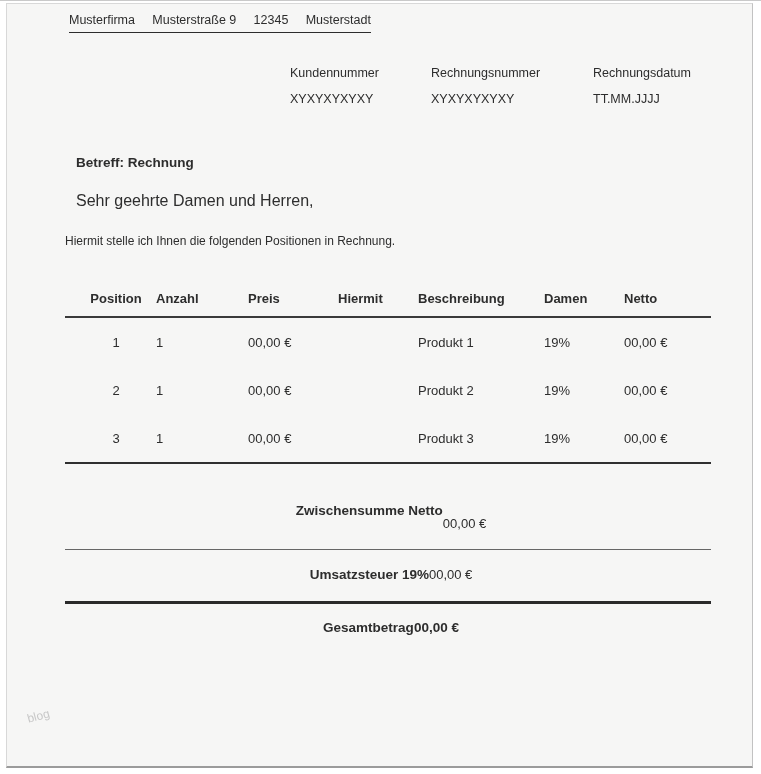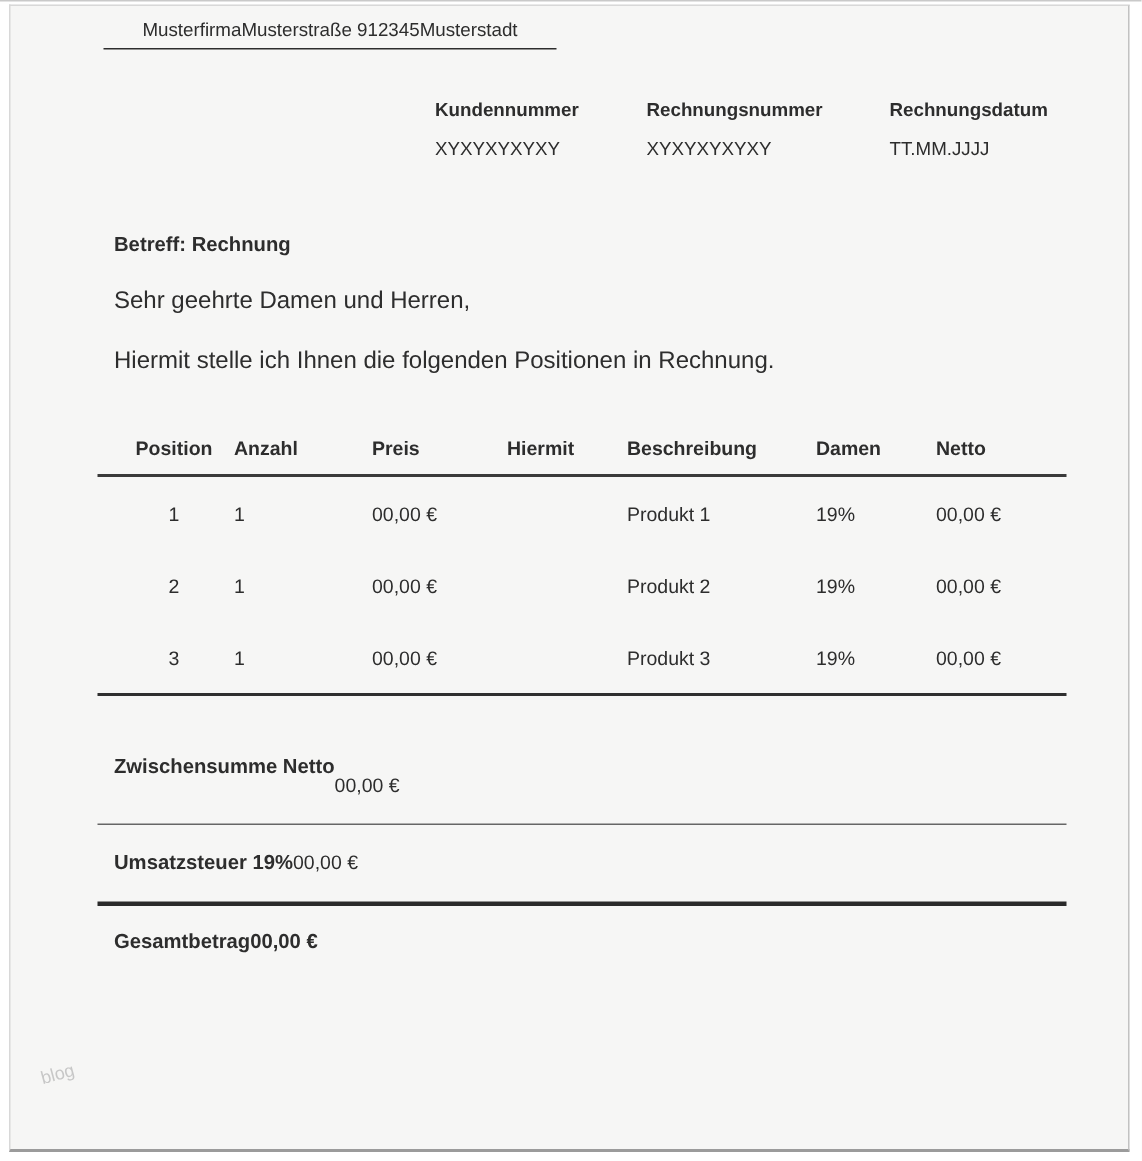--- a/index.html
+++ b/index.html
@@ -37,21 +37,21 @@
     box-sizing: border-box;
     height: 100%;
     padding: 0 41px 0 58px;
   }
   
   .sender {
     margin-left: 4px;
     margin-top: 9px;
     width: 302px;
     display: flex;
-    justify-content: center;
+    justify-content: space-between;
     font-size: 12.5px;
     line-height: 15px;
     padding-bottom: 4px;
     border-bottom: 1px solid #2d2d2d;
     white-space: nowrap;
   }
   
   .recipient {
     margin-left: 4px;
     margin-top: 31px;
@@ -61,40 +61,39 @@
   
   .meta {
     margin-left: 225px;
     margin-top: 32px;
     display: flex;
     font-size: 12.5px;
   }
   .meta-col { box-sizing: border-box; }
   .meta-col:nth-child(1) { width: 141px; }
   .meta-col:nth-child(2) { width: 162px; }
-  .meta-label { font-weight: bold; line-height: 16px; }
+  .meta-label { font-weight: normal; line-height: 16px; }
   .meta-value { margin-top: 10px; line-height: 16px; }
   
   .subject {
     margin-left: 11px;
     margin-top: 47px;
     font-size: 13.5px;
     font-weight: bold;
     line-height: 18px;
   }
   .greeting {
     margin-left: 11px;
     margin-top: 20px;
     font-size: 16px;
     line-height: 18px;
   }
   .intro {
-    margin-left: 11px;
     margin-top: 22px;
-    font-size: 16px;
+    font-size: 12px;
     line-height: 18px;
   }
   
   .tbl { margin-top: 38px; }
   .tbl-grid {
     display: grid;
     grid-template-columns: 91px 92px 90px 80px 126px 80px 1fr;
     align-items: center;
   }
   .tbl-head {
@@ -111,21 +110,21 @@
   .c0 { padding-left: 11px; text-align: center; }
   .c6 { text-align: left; padding-right: 5px; }
   .tbl-head .c6 { padding-right: 20px; }
   
   .rule-thick  { height: 2px; background: #2f2f2f; }
   .rule-thin   { height: 1px; background: #666666; }
   .rule-grand  { height: 3px; background: #2a2a2a; }
   
   .total-row {
     display: flex;
-    justify-content: flex-start;
+    justify-content: center;
     align-items: flex-start;
     padding-left: 11px;
   }
   .total-label { font-weight: bold; font-size: 13.5px; line-height: 18px; }
   .total-value { font-size: 13px; line-height: 18px; padding-right: 5px; }
   .row-subtotal { margin-top: 38px; }
   .row-subtotal .total-value { margin-top: 13px; }
   .rule-after-subtotal { margin-top: 16px; }
   .row-tax { margin-top: 16px; }
   .rule-before-grand { margin-top: 17px; }

